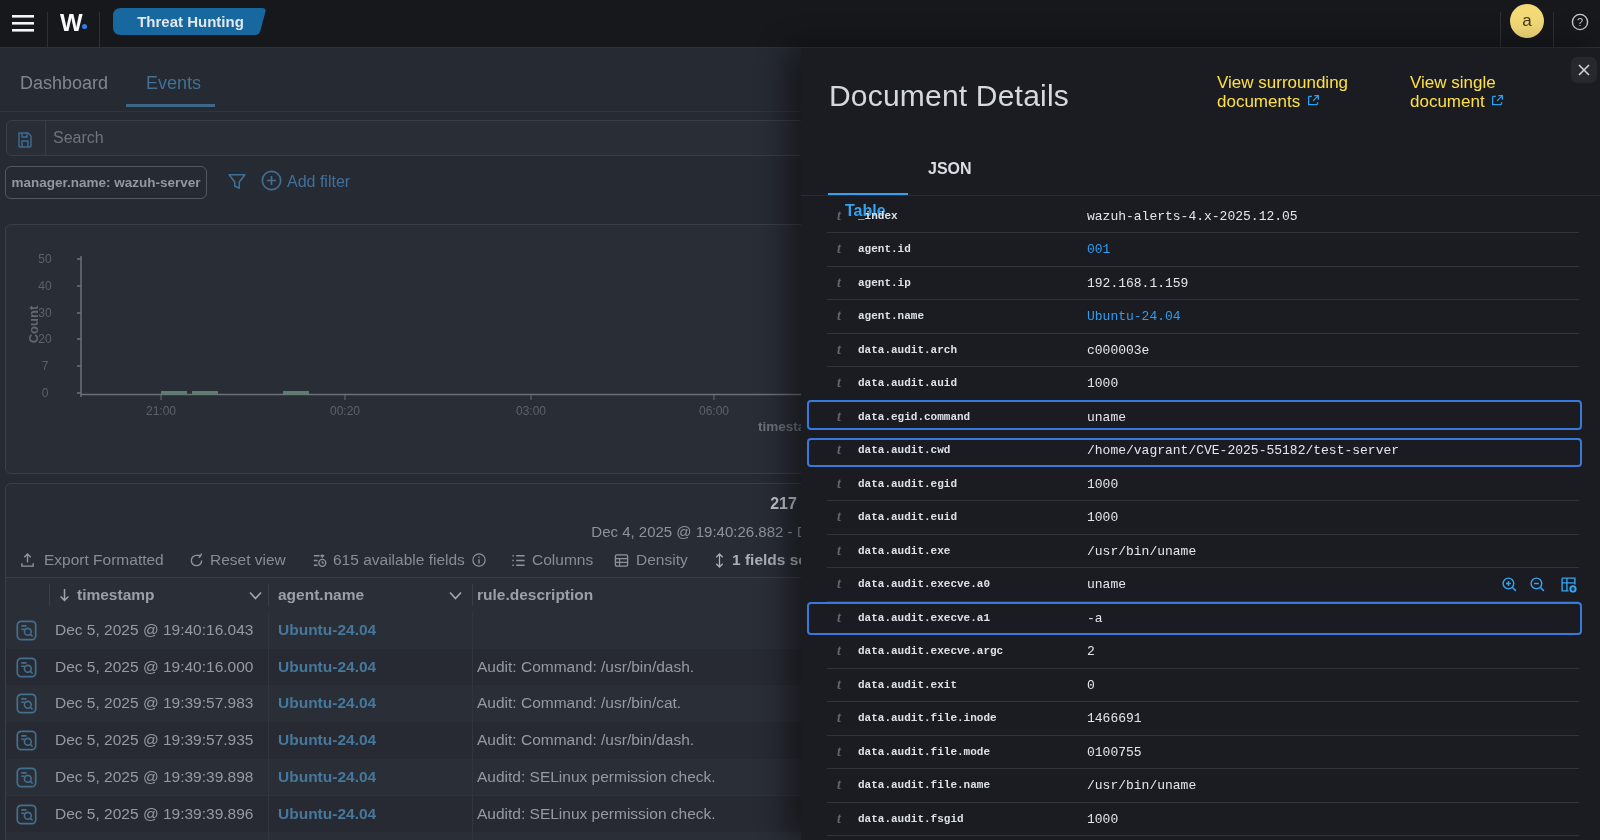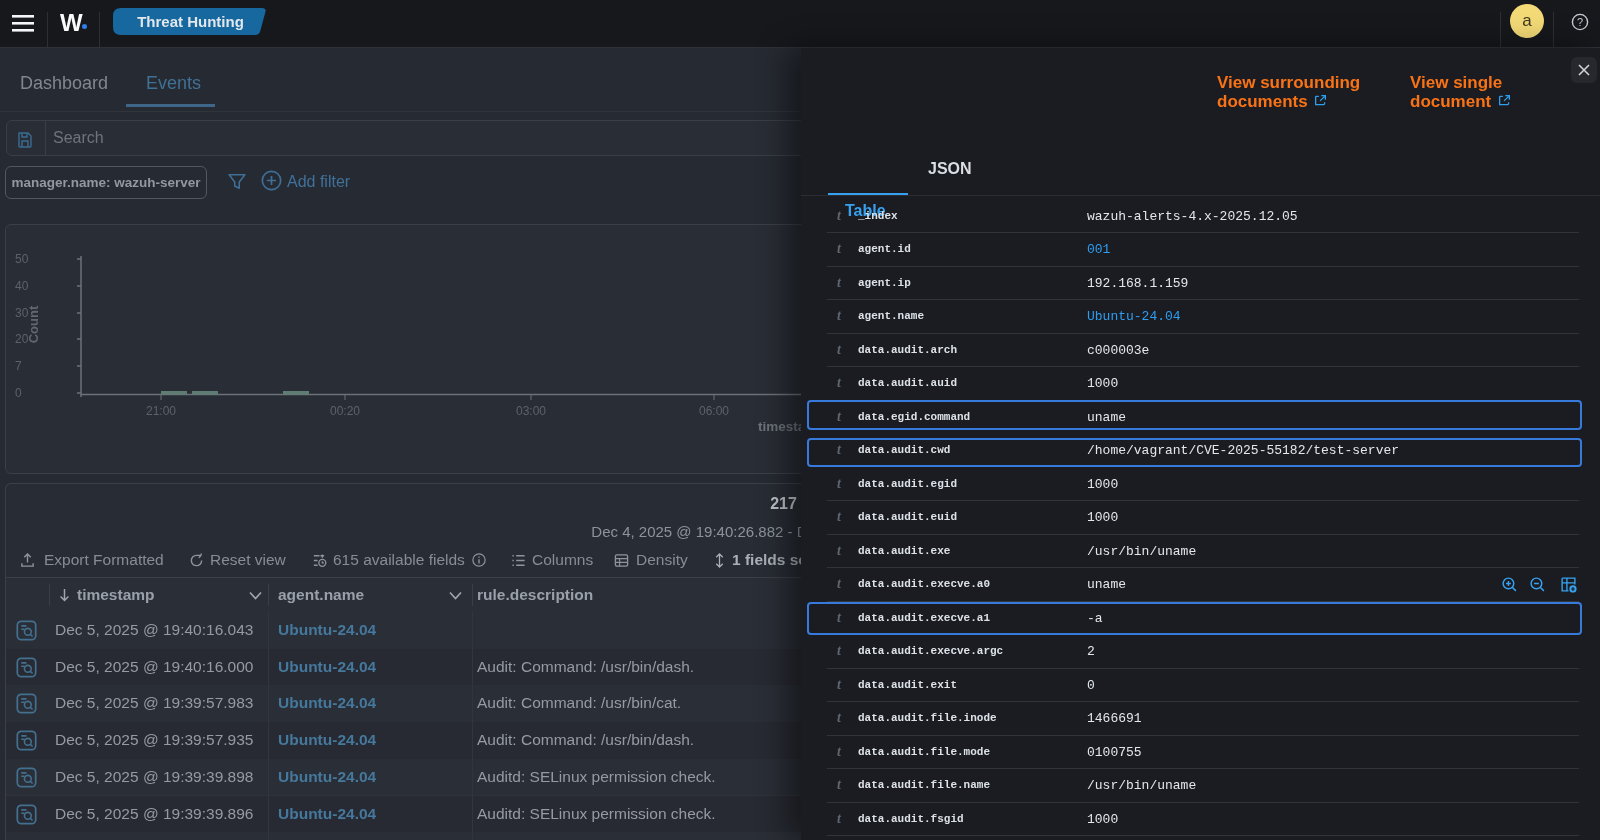--- a/index.html
+++ b/index.html
@@ -19,21 +19,21 @@
   #tabline{position:absolute;left:126px;top:56px;width:89px;height:3px;background:#3d6688;}
   #tabborder{position:absolute;left:0;top:62.5px;width:1600px;height:1px;background:#30343b;}
   #searchbar{position:absolute;left:6px;top:72px;width:1588px;height:34px;border:1px solid #3a3e46;border-radius:6px;background:#292d35;}
   #searchicon{position:absolute;left:0;top:0;width:38px;height:34px;border-right:1px solid #3a3e46;}
   #searchtext{position:absolute;left:46px;top:8px;font-size:16px;color:#6e747d;}
   #filterpill{position:absolute;left:5px;top:118px;width:200px;height:31px;border:1px solid #53575f;border-radius:6px;
      line-height:31px;text-align:center;color:#93989f;font-size:13.5px;font-weight:bold;}
   #addfilter{position:absolute;left:287px;top:125px;font-size:16px;color:#40719a;}
   
   #chartpanel{position:absolute;left:5px;top:176px;width:1588px;height:248px;background:#292d35;border:1px solid #3b4048;border-radius:6px;}
-  .ylab{position:absolute;right:1519px;width:60px;text-align:left;font-size:12px;color:#5d6269;}
+  .ylab{position:absolute;right:1519px;width:60px;text-align:center;font-size:12px;color:#5d6269;}
   .xlab{position:absolute;width:60px;text-align:center;font-size:12px;color:#5d6269;}
   #count{position:absolute;left:4px;top:91.5px;font-size:13px;font-weight:bold;color:#62686f;transform:rotate(-90deg);transform-origin:center;width:46px;text-align:center;}
   #tslabel{position:absolute;left:752px;top:194px;font-size:13.5px;font-weight:bold;color:#6d737c;}
   .bar{position:absolute;background:#5f7b73;height:4px;}
   
   #tablepanel{position:absolute;left:5px;top:435px;width:1588px;height:405px;background:#282c34;border:1px solid #3b4048;border-radius:6px 6px 0 0;border-bottom:none;}
   #hits{position:absolute;left:0;top:11px;width:1588px;text-align:center;font-size:16px;font-weight:bold;color:#c0c5cc;}
   #daterange{position:absolute;left:-10px;top:39px;width:1588px;text-align:center;font-size:15px;color:#8d939c;}
   #toolbar{position:absolute;left:0;top:61px;width:1588px;height:30px;color:#878d96;font-size:15.5px;}
   .tbi{position:absolute;top:0;height:30px;line-height:30px;white-space:nowrap;}
@@ -45,21 +45,21 @@
   .gr-even{background:#272a32;}
   .cts{position:absolute;left:49px;top:0;height:36.7px;line-height:36.7px;color:#959ba3;}
   .cag{position:absolute;left:272px;top:0;height:36.7px;line-height:36.7px;color:#45789c;font-weight:bold;}
   .cde{position:absolute;left:471px;top:0;height:36.7px;line-height:36.7px;color:#959ba3;}
   .rowicon{position:absolute;left:10px;top:8px;}
   
   #flyout{position:absolute;left:801px;top:48px;width:799px;height:792px;background:#1b1c21;
      box-shadow:-14px 0 28px rgba(0,0,0,0.45);}
   #closebtn{position:absolute;left:770px;top:9px;width:26px;height:26px;background:#27282e;border-radius:6px;}
   #fl-title{position:absolute;left:28px;top:31px;font-size:30px;color:#d4d9df;letter-spacing:0.2px;}
-  .fl-link{position:absolute;top:25px;font-size:17px;font-weight:bold;color:#f97316;line-height:19px;}
+  .fl-link{position:absolute;top:25px;font-size:17px;font-weight:normal;color:#fde047;line-height:19px;}
   #fl-tab1{position:absolute;left:44px;top:112px;font-size:16px;font-weight:bold;color:#36a2ef;margin-top:42px;}
   #fl-tab2{position:absolute;left:127px;top:112px;font-size:16px;font-weight:bold;color:#d9dee5;}
   #fl-tabline{position:absolute;left:27px;top:145px;width:80px;height:2.5px;background:#36a2ef;}
   #fl-tabborder{position:absolute;left:0px;top:147px;width:799px;height:1px;background:#2a2d33;}
   .frow{position:absolute;left:0;width:799px;height:33.5px;}
   .frow .sep{position:absolute;left:26px;right:21px;bottom:0;height:1px;background:#31343b;}
   .ficon{position:absolute;left:36px;top:8px;width:12px;height:16px;color:#5d6570;font-family:"Liberation Serif",serif;
      font-style:italic;font-weight:bold;font-size:14px;line-height:16px;}
   .fname{position:absolute;left:57px;top:0;height:33.5px;line-height:33.5px;font-family:"Liberation Mono",monospace;
      font-size:11px;font-weight:bold;color:#dde2e9;}
@@ -281,20 +281,21 @@
     <div style="position:absolute;left:466px;top:127px;width:1px;height:278px;background:#31353c"></div>
   </div>
 </div>
 
 <div id="flyout">
   <div id="closebtn">
     <svg style="position:absolute;left:7px;top:7px" width="12" height="12" viewBox="0 0 12 12">
       <path d="M1,1 L11,11 M11,1 L1,11" stroke="#ced3da" stroke-width="1.6"></path>
     </svg>
   </div>
+  <div id="fl-title">Document Details</div>
   <div class="fl-link" style="left:416px;width:170px">View surrounding<br>documents
     <svg width="13" height="13" viewBox="0 0 16 16" style="margin-left:2px">
       <path d="M9,2 H14 V7 M14,2 L7.5,8.5 M6,3 H3 Q2,3 2,4 V13 Q2,13 3,13 H12 Q13,13 13,12 V10" fill="none" stroke="#2ba0f0" stroke-width="1.6"></path>
     </svg>
   </div>
   <div class="fl-link" style="left:609px;width:150px">View single<br>document
     <svg width="13" height="13" viewBox="0 0 16 16" style="margin-left:2px">
       <path d="M9,2 H14 V7 M14,2 L7.5,8.5 M6,3 H3 Q2,3 2,4 V13 Q2,13 3,13 H12 Q13,13 13,12 V10" fill="none" stroke="#2ba0f0" stroke-width="1.6"></path>
     </svg>
   </div>

